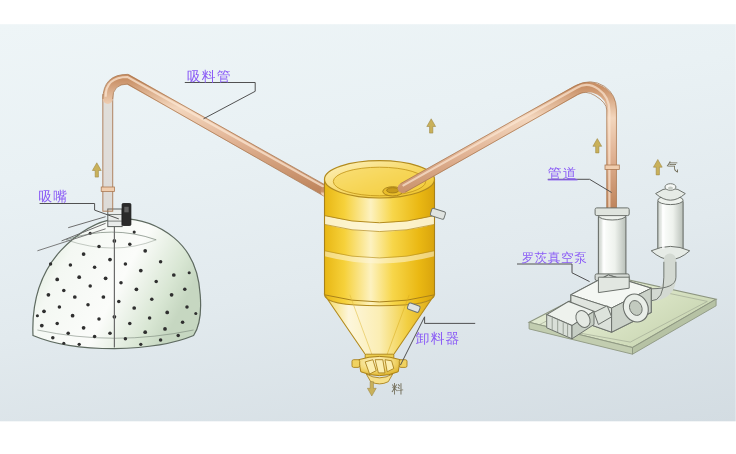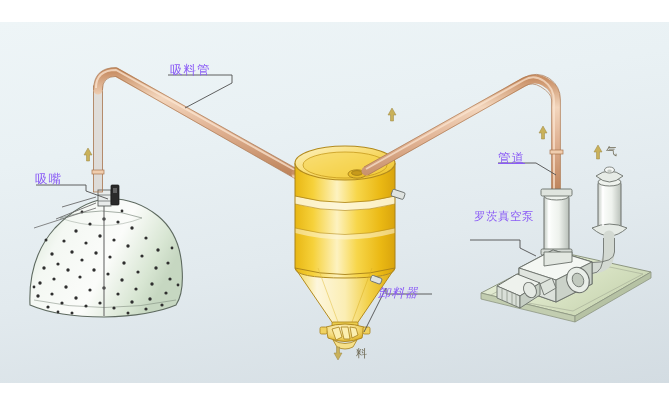--- a/index.html
+++ b/index.html
@@ -398,21 +398,21 @@
       </g>
     </g>
   </svg>
 
   <div class="lbl" style="left:170px; top:64px;">吸料管</div>
 
   <div class="lbl" style="left:35px; top:173px;">吸嘴</div>
 
   <div class="lbl" style="left:498px; top:152px;text-decoration:underline;">管道</div>
 
-  <div class="lbl lbl-sm" style="left:474px; top:211px;text-align:right;">罗茨真空泵</div>
-
-  <div class="lbl" style="left:378px; top:287px;font-style:italic;">卸料器</div>
+  <div class="lbl lbl-sm" style="left:474px; top:229px;text-align:right;">罗茨真空泵</div>
+
+  <div class="lbl" style="left:378px; top:302px;">卸料器</div>
 
   <div class="flow-ch dark" style="left:606px; top:146px; font-size:11px;">气</div>
 
   <div class="flow-ch dark" style="left:356px; top:348px; font-size:11px;">料</div>
 
 </div>
 
 </body></html>

